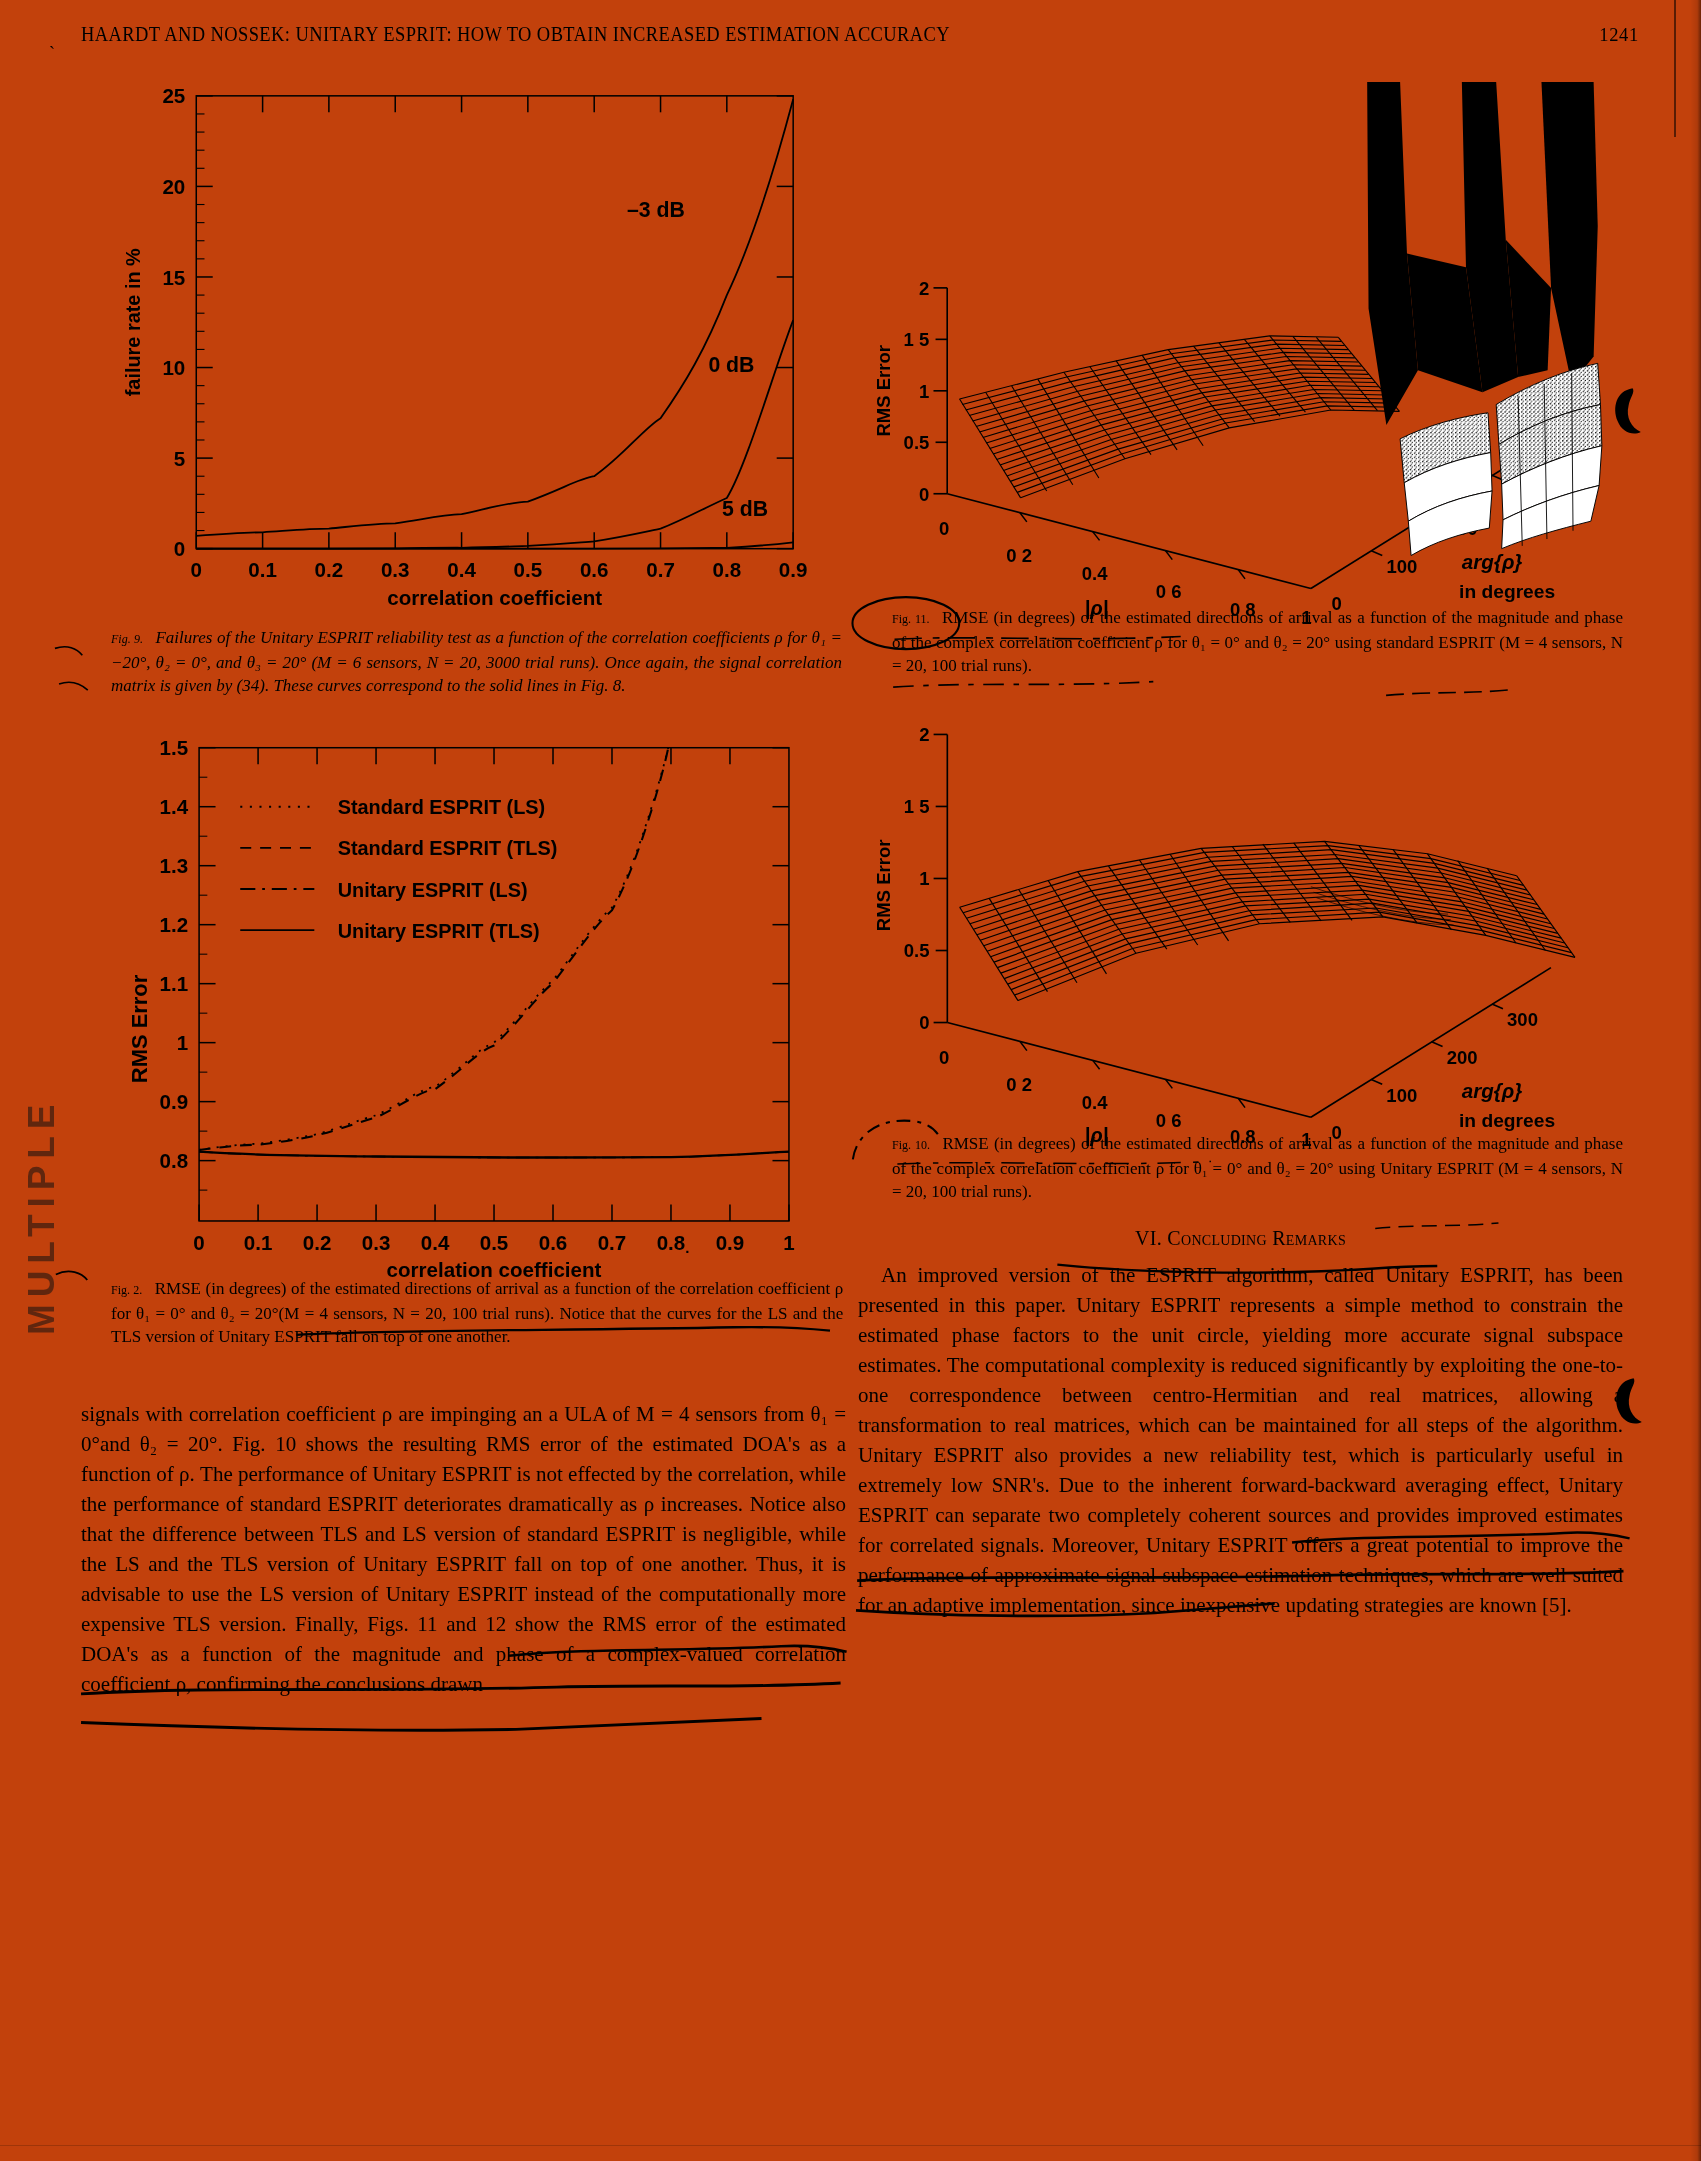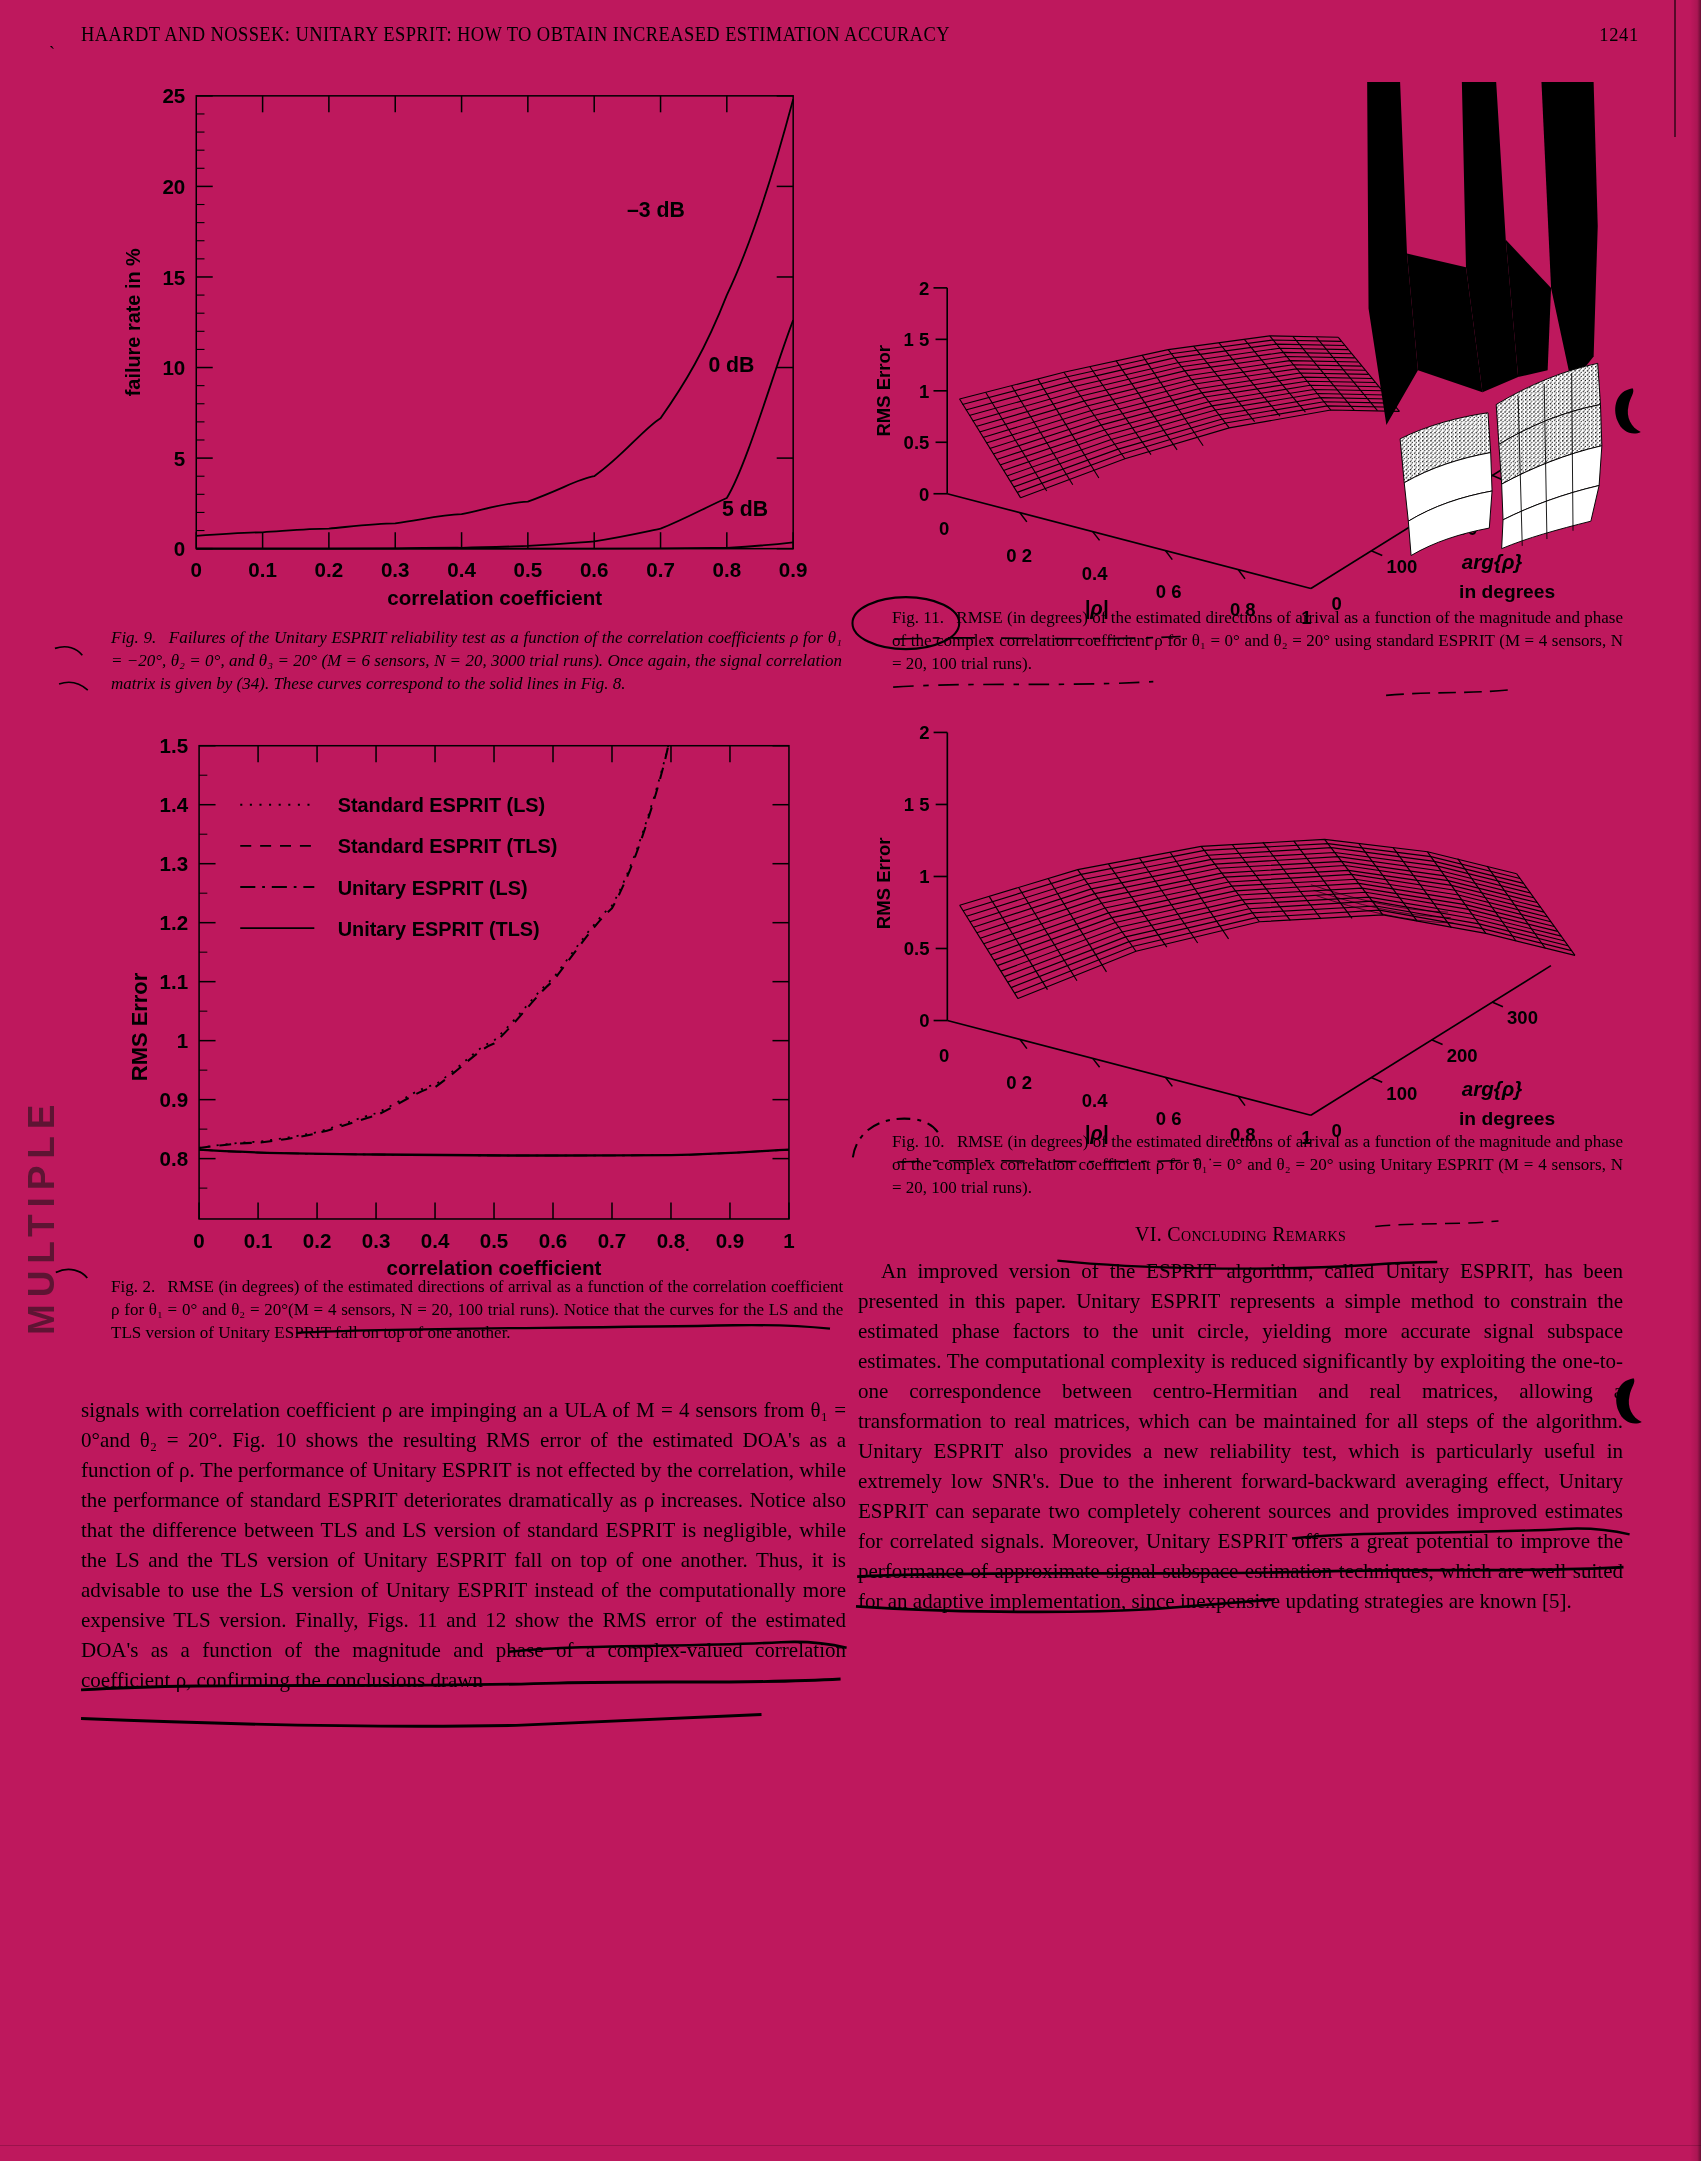--- a/index.html
+++ b/index.html
@@ -6,21 +6,21 @@
   body{
     font-family:"Liberation Serif", serif;
     color:#000;
     width:1702px; height:2161px;
     position:relative;
     overflow:hidden;
     -webkit-font-smoothing:none;
   }
   .page{
     position:absolute; inset:0;
-    background:#be185d;
+    background:#c2410c;
   }
   
   .runhead{
     position:absolute; left:81px; top:25px; width:1558px;
     display:flex; justify-content:space-between; align-items:baseline;
   }
   .runhead .title{
     font-family:"Liberation Serif", serif;
     font-size:18.5px; letter-spacing:0.4px;
     font-variant:small-caps;
@@ -42,21 +42,21 @@
     text-justify:inter-word;
     hyphens:manual;
   }
   .body-text p{margin:0 0 0 0;}
   .body-text p.indent{text-indent:23px;}
   .cap{
     font-size:17px;
     line-height:23px;
     text-align:justify;
   }
-  .cap .lbl{ font-size:17px; }
+  .cap .lbl{ font-size:12px; }
   .cap .sp{ display:inline-block; width:12.4px;}
   .sect-head{
     text-align:center;
     font-size:20px;
     font-variant:small-caps;
     letter-spacing:0.3px;
     margin:0 0 9.6px 0;
     position:relative;
   }
 

